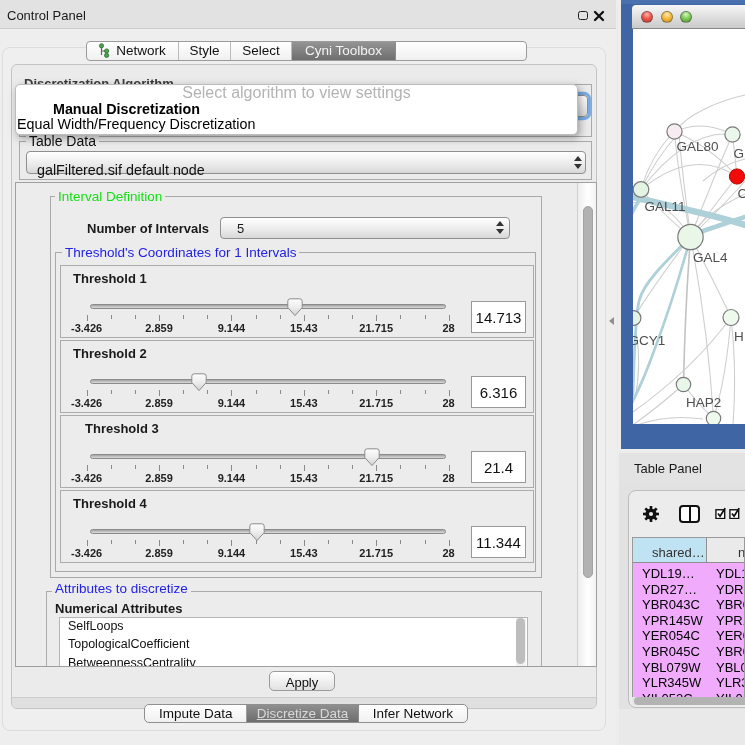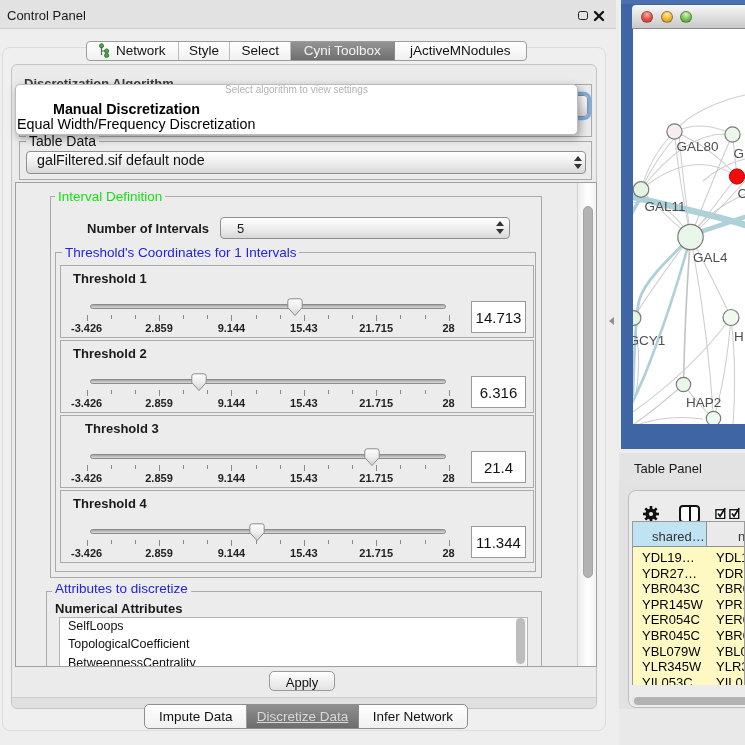--- a/index.html
+++ b/index.html
@@ -26,29 +26,28 @@
 <div class="abs" style="left:86px;top:32.5px;width:441px;height:20px;background:linear-gradient(#ffffff,#f0f0f0);border:1px solid #9b9b9b;border-radius:4px;display:flex;overflow:hidden;margin-top:8px;">
 <div class="seg" style="width:92px;"><svg width="11" height="15" viewBox="0 0 11 15" style="margin-right:6px;">
         <path d="M2.5 3 V12 M2.5 8 H7" stroke="#5c6b5c" stroke-width="1.2" fill="none"></path>
         <circle cx="2.5" cy="2.8" r="2.1" fill="#4aa64d" stroke="#2c6b2e" stroke-width="0.8"></circle>
         <circle cx="7.6" cy="8" r="2.1" fill="#4aa64d" stroke="#2c6b2e" stroke-width="0.8"></circle>
         <circle cx="7.6" cy="12.4" r="2.1" fill="#4aa64d" stroke="#2c6b2e" stroke-width="0.8"></circle>
       </svg>Network</div>
 <div class="seg" style="width:52px;">Style</div>
 <div class="seg" style="width:61px;">Select</div>
 <div class="seg" style="width:104px;background:linear-gradient(#949494,#6e6e6e);color:#f3f3f3;border-right:1px solid #8a8a8a;">Cyni Toolbox</div>
-<div class="seg" style="width:132px;border-right:none;">jActiveMNodules</div>
 </div>
 <div class="gbox" style="left:19px;top:84px;width:573px;height:53px;"></div>
 <div class="abs" style="left:24px;top:76.5px;font-size:13px;font-weight:bold;color:#3c3c3c;">Discretization Algorithm</div>
 <div class="combo" style="left:27px;top:95px;width:561px;height:22px;box-shadow:0 0 0 3.2px rgba(110,165,225,0.9);"></div>
 <div class="gbox" style="left:19px;top:141px;width:573px;height:39px;"></div>
 <div class="abs" style="left:26px;top:134px;font-size:14px;color:#111;background:#ebebeb;padding:0 3px;">Table Data</div>
 <div class="combo" style="left:26px;top:151px;width:560px;height:23px;"></div>
-<div class="abs" style="left:37px;top:153px;font-size:14.3px;color:#111;">galFiltered.sif default node</div>
+<div class="abs" style="left:37px;top:163px;font-size:14.3px;color:#111;">galFiltered.sif default node</div>
 <div class="abs" style="left:574px;top:156px;width:0;height:0;border-left:4px solid transparent;border-right:4px solid transparent;border-bottom:5px solid #333;"></div>
 <div class="abs" style="left:574px;top:164px;width:0;height:0;border-left:4px solid transparent;border-right:4px solid transparent;border-top:5px solid #333;"></div>
 <div class="abs" style="left:15px;top:182px;width:582px;height:485px;border:1px solid #9f9f9f;background:#ececec;"></div>
 <div class="abs" style="left:577px;top:183px;width:19px;height:483px;background:linear-gradient(to right,#ededed,#ffffff 55%,#f2f2f2);border-left:1px solid #cfcfcf;"></div>
 <div class="abs" style="left:582.5px;top:206px;width:10px;height:372px;background:#b2b2b2;border:1px solid #a3a3a3;border-radius:6px;"></div>
 <div class="gbox" style="left:50px;top:195.5px;width:492px;height:382px;"></div>
 <div class="gtitle" style="left:55px;top:190px;color:#15e015;">Interval Definition</div>
 <div class="abs b13" style="left:87px;top:222px;">Number of Intervals</div>
 <div class="combo" style="left:220px;top:217px;width:290px;height:22px;"></div>
 <div class="abs t13" style="left:237px;top:221.5px;">5</div>
@@ -210,27 +209,27 @@
 <div style="position:absolute;left:39px;top:22px;font-size:13px;font-weight:bold;color:#1a1a1a;">Numerical Attributes</div>
 <div style="position:absolute;left:42.5px;top:36.6px;width:469px;height:200px;background:#ffffff;border:1px solid #b5b5b5;"></div>
 <div style="position:absolute;left:52px;top:40px;font-size:12.5px;color:#111;">SelfLoops</div>
 <div style="position:absolute;left:52px;top:58.2px;font-size:12.5px;color:#111;">TopologicalCoefficient</div>
 <div style="position:absolute;left:52px;top:76.5px;font-size:12.5px;color:#111;">BetweennessCentrality</div>
 <div style="position:absolute;left:500px;top:37.6px;width:10px;height:180px;background:#f2f2f2;"></div>
 <div style="position:absolute;left:500px;top:38px;width:9px;height:46px;background:#bdbdbd;border-radius:5px;"></div>
 </div>
 <div class="abs" style="left:269px;top:671px;width:66px;height:20px;background:linear-gradient(#ffffff,#ededed 60%,#e2e2e2);border:1px solid #9a9a9a;border-radius:5px;"></div>
 <div class="abs" style="left:269px;top:676px;width:66px;text-align:center;font-size:13px;color:#111;">Apply</div>
-<div class="abs" style="left:144px;top:704px;width:324px;height:25px;background:linear-gradient(#ffffff,#f0f0f0);border:1px solid #8f8f8f;border-radius:5px;display:flex;overflow:hidden;">
+<div class="abs" style="left:144px;top:704px;width:324px;height:19px;background:linear-gradient(#ffffff,#f0f0f0);border:1px solid #8f8f8f;border-radius:5px;display:flex;overflow:hidden;">
 <div class="seg" style="width:103px;border-right:1px solid #9a9a9a;">Impute Data</div>
 <div class="seg" style="width:112px;background:linear-gradient(#8f8f8f,#6d6d6d);color:#d9d9d9;border-right:1px solid #8a8a8a;text-decoration:underline;">Discretize Data</div>
 <div class="seg" style="width:109px;border-right:none;">Infer Network</div>
 </div>
 <div class="abs" style="left:15px;top:84px;width:563px;height:51px;background:#ffffff;border:1px solid #bcbcbc;border-radius:5px;box-shadow:2px 3px 9px rgba(0,0,0,0.35);z-index:50;"></div>
-<div class="abs" style="left:15px;top:85.3px;width:563px;text-align:center;font-size:10px;color:#b3b3b3;z-index:51;">Select algorithm to view settings</div>
+<div class="abs" style="left:15px;top:85.3px;width:563px;text-align:center;font-size:16px;color:#b3b3b3;z-index:51;">Select algorithm to view settings</div>
 <div class="abs" style="left:17px;top:102.3px;font-size:14.3px;font-weight:bold;color:#000;z-index:51;margin-left:36px;">Manual Discretization</div>
 <div class="abs" style="left:17px;top:117.1px;font-size:14.3px;color:#000;z-index:51;">Equal Width/Frequency Discretization</div>
 <div class="abs" style="left:609px;top:317px;width:0;height:0;border-top:4px solid transparent;border-bottom:4px solid transparent;border-right:5px solid #909090;"></div>
 <div class="abs" style="left:616px;top:0;width:129px;height:745px;background:#ededed;"></div>
 <div class="abs" style="left:621px;top:0;width:124px;height:449px;background:#3f65a4;"></div>
 <div class="abs" style="left:621px;top:0;width:124px;height:4px;background:#4a70ae;"></div>
 <div class="abs" style="left:632px;top:5px;width:113px;height:24px;background:linear-gradient(#f7f7f7,#c9c9c9);border-bottom:1px solid #8a8a8a;border-radius:4px 0 0 0;"></div>
 <div class="abs" style="left:641px;top:11px;width:12px;height:12px;border-radius:50%;background:radial-gradient(circle at 50% 25%, #ffb3ac 0%, #ec5247 50%, #b33a30 100%);border:1px solid rgba(80,80,80,0.55);"></div>
 <div class="abs" style="left:660.5px;top:11px;width:12px;height:12px;border-radius:50%;background:radial-gradient(circle at 50% 25%, #ffe9b0 0%, #f7b836 50%, #c08a1e 100%);border:1px solid rgba(80,80,80,0.55);"></div>
 <div class="abs" style="left:680px;top:11px;width:12px;height:12px;border-radius:50%;background:radial-gradient(circle at 50% 25%, #d8f5c2 0%, #7cc854 50%, #4f9033 100%);border:1px solid rgba(80,80,80,0.55);"></div>
@@ -313,21 +312,21 @@
 <div class="abs" style="left:679px;top:505px;width:21px;height:18px;border:2.6px solid #111;border-radius:4px;background:#fff;"></div>
 <div class="abs" style="left:688.5px;top:507px;width:2.4px;height:14px;background:#111;"></div>
 <svg class="abs" style="left:714.5px;top:507px;" width="12" height="12" viewBox="0 0 13 13">
     <rect x="1" y="3" width="9.5" height="9.5" fill="#fff" stroke="#111" stroke-width="1.5"></rect>
     <path d="M3.2 7 L5.5 10 L11 1.2" stroke="#111" stroke-width="1.9" fill="none"></path>
   </svg>
 <svg class="abs" style="left:728.5px;top:507px;" width="12" height="12" viewBox="0 0 13 13">
     <rect x="1" y="3" width="9.5" height="9.5" fill="#fff" stroke="#111" stroke-width="1.5"></rect>
     <path d="M3.2 7 L5.5 10 L11 1.2" stroke="#111" stroke-width="1.9" fill="none"></path>
   </svg>
-<div class="abs" style="left:632px;top:521px;width:113px;height:164px;background:#fef9c3;border:1px solid #9a9a9a;border-bottom:none;overflow:hidden;">
+<div class="abs" style="left:632px;top:537px;width:113px;height:164px;background:#f0abfc;border:1px solid #9a9a9a;border-bottom:none;overflow:hidden;">
 <div style="position:absolute;left:0;top:0;width:74px;height:25px;background:#bfe3f2;border-right:1px solid #8f8f8f;border-bottom:1px solid #8f8f8f;"></div>
 <div style="position:absolute;left:74px;top:0;width:120px;height:25px;background:#eaeaea;border-bottom:1px solid #8f8f8f;"></div>
 <div style="position:absolute;left:19px;top:8px;font-size:13px;color:#333;">shared…</div>
 <div style="position:absolute;left:105px;top:8px;font-size:13px;color:#333;">na</div>
 <div style="position:absolute;left:9px;top:29.0px;font-size:13px;color:#000;">YDL19…</div>
 <div style="position:absolute;left:83px;top:29.0px;font-size:13px;color:#000;">YDL1</div>
 <div style="position:absolute;left:9px;top:44.6px;font-size:13px;color:#000;">YDR27…</div>
 <div style="position:absolute;left:83px;top:44.6px;font-size:13px;color:#000;">YDR2</div>
 <div style="position:absolute;left:9px;top:60.2px;font-size:13px;color:#000;">YBR043C</div>
 <div style="position:absolute;left:83px;top:60.2px;font-size:13px;color:#000;">YBR0</div>

